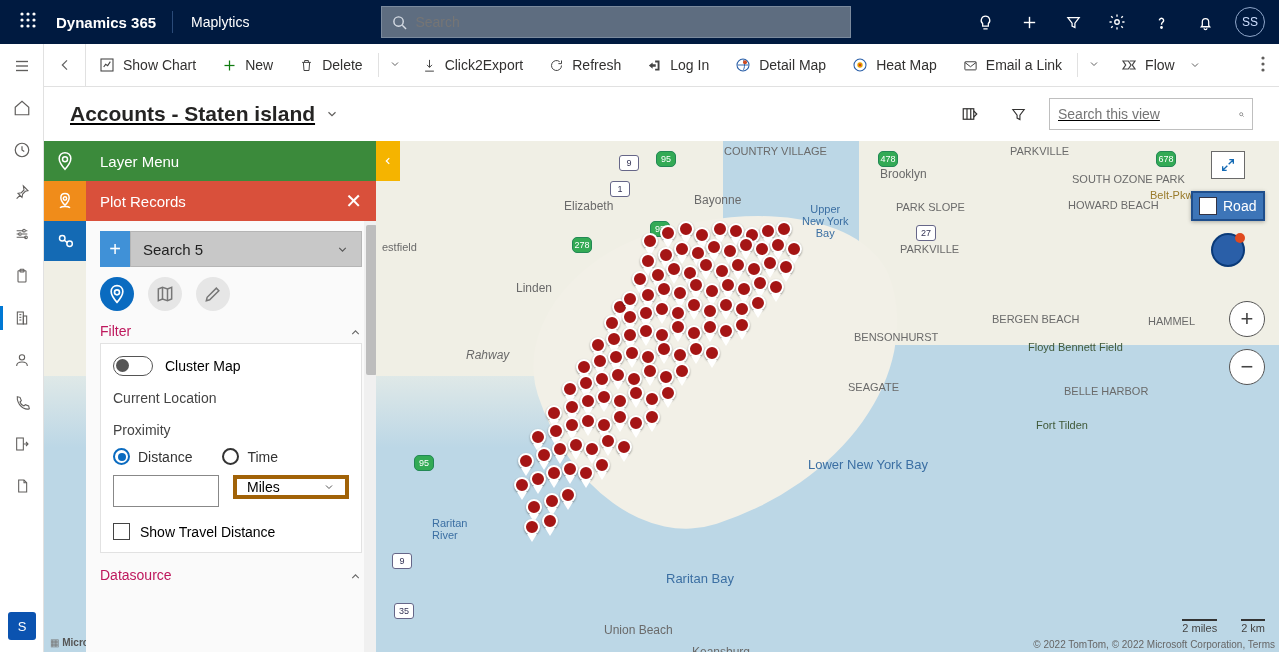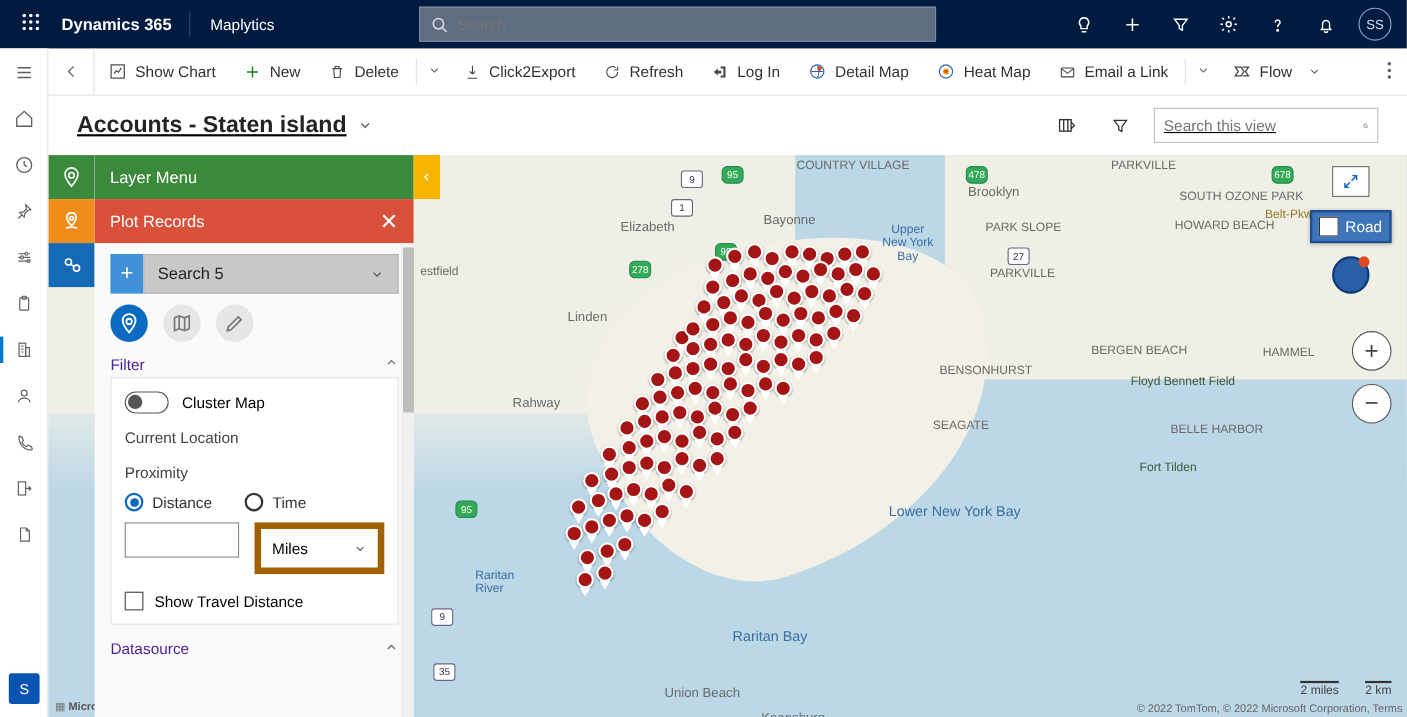--- a/index.html
+++ b/index.html
@@ -85,40 +85,40 @@
   .panel-content { padding:10px 14px; overflow:auto; flex:1; position:relative;}
   .search-row { display:flex; align-items:center; gap:0; margin-bottom:10px;}
   .plus-box { width:30px; height:36px; background:#4091d7; color:#fff; display:flex; align-items:center; justify-content:center; font-size:20px; cursor:pointer;}
   .search-sel { flex:1; height:36px; background:#c8c8c8; border:1px solid #b5b5b5; display:flex; align-items:center; justify-content:space-between; padding:0 12px; color:#222; cursor:pointer; font-size:15px;}
   
   .mode-icons { display:flex; gap:14px; margin:4px 0 12px 0;}
   .micon{width:34px;height:34px;border-radius:50%;display:flex;align-items:center;justify-content:center;cursor:pointer;}
   .micon.active{background:#0a6bc0;color:#fff;}
   .micon.inactive{background:#e6e6e6;color:#777;}
   
-  .sect-title{display:flex;justify-content:space-between;align-items:flex-start;font-size:14px;color:#4c1d95;margin:4px 0;}
+  .sect-title{display:flex;justify-content:space-between;align-items:flex-end;font-size:14px;color:#be185d;margin:4px 0;}
   .sect-title svg{color:#666;}
   .sect-box{border:1px solid #e2e2e2;background:#fff;padding:12px;margin-bottom:14px;}
   
   .toggle-row{display:flex;align-items:center;gap:12px;margin-bottom:14px;}
   .toggle{width:40px;height:20px;border:1.5px solid #555;border-radius:12px;position:relative;cursor:pointer;}
   .toggle .knob{position:absolute;left:2px;top:2px;width:13px;height:13px;background:#555;border-radius:50%;}
   
   .field-label{font-size:14px;color:#444;margin-bottom:6px;}
   .text-input{width:100%;height:32px;border:1px solid #888;background:#fff;padding:0 8px;font-size:14px;color:#666;}
   
   .radio-row{display:flex;gap:30px;margin:10px 0;}
   .radio{display:flex;align-items:center;gap:8px;font-size:14px;color:#333;cursor:pointer;}
   .rdio{width:17px;height:17px;border:2px solid #333;border-radius:50%;display:flex;align-items:center;justify-content:center;}
   .rdio.checked::after{content:"";width:8px;height:8px;background:#0a6bc0;border-radius:50%;}
   .rdio.checked{border-color:#0a6bc0;}
   
   .prox-inputs{display:flex;gap:14px;}
   .prox-inputs .text-input{flex:1;}
-  .select-box{flex:1;height:47px;border:6px solid #a16207;display:flex;align-items:center;justify-content:space-between;padding:0 10px;font-size:14px;cursor:pointer;}
+  .select-box{flex:1;height:24px;border:4px solid #a16207;display:flex;align-items:center;justify-content:space-between;padding:0 10px;font-size:14px;cursor:pointer;}
   
   .chk-row{display:flex;align-items:center;gap:10px;margin-top:16px;font-size:14px;}
   .chk{width:17px;height:17px;border:1.5px solid #444;cursor:pointer;}
   
   .vscroll{position:absolute;right:-5px;top:0;width:17px;height:100%;background:#f0f0f0;}
   .vscroll .thumb{position:absolute;left:2px;top:4px;width:11px;height:150px;background:#bdbdbd;border-radius:2px;}
   
   
   .map-ctrl{position:absolute;right:14px;display:flex;flex-direction:column;align-items:center;gap:12px;}
   .map-square{width:34px;height:28px;border:1px solid #6a6a6a;background:#fff;display:flex;align-items:center;justify-content:center;color:#146ab4;cursor:pointer;}
@@ -425,21 +425,21 @@
       <div class="map-label" style="left:1104px;top:174px;">HAMMEL</div>
       <div class="map-label" style="left:992px;top:278px;color:#405a3a">Fort
 Tilden</div>
       <div class="map-label" style="left:804px;top:240px;">SEAGATE</div>
       <div class="map-label big" style="left:650px;top:52px;">Bayonne</div>
       <div class="map-label blue" style="left:758px;top:62px;white-space:pre-line;text-align:center;">Upper
 New York
 Bay</div>
       <div class="map-label big" style="left:520px;top:58px;">Elizabeth</div>
       <div class="map-label big" style="left:472px;top:140px;">Linden</div>
-      <div class="map-label big" style="left:422px;top:218px;">Rahway</div>
+      <div class="map-label big" style="left:422px;top:207px;font-style:italic;">Rahway</div>
       <div class="map-label" style="left:338px;top:100px;">estfield</div>
       <div class="map-label blue" style="left:764px;top:316px;font-size:13px;">Lower New York Bay</div>
       <div class="map-label blue" style="left:388px;top:376px;white-space:pre-line;">Raritan
 River</div>
       <div class="map-label blue" style="left:622px;top:430px;font-size:13px;">Raritan Bay</div>
       <div class="map-label big" style="left:560px;top:482px;">Union Beach</div>
       <div class="map-label big" style="left:648px;top:504px;">Keansburg</div>
 
       <div class="road-shield" style="left:575px;top:14px">9</div>
       <div class="road-shield" style="left:566px;top:40px">1</div>

